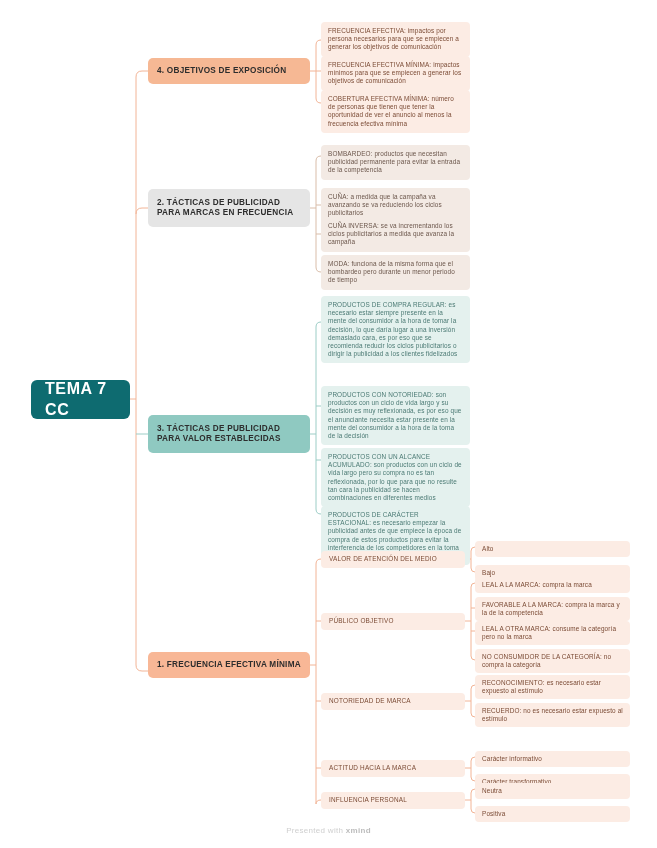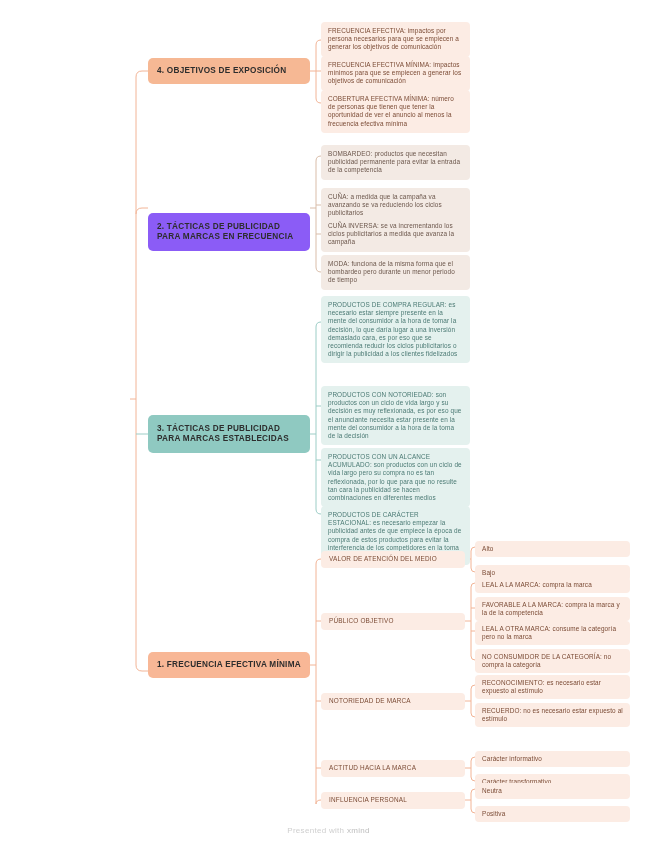--- a/index.html
+++ b/index.html
@@ -50,21 +50,21 @@
     font-weight: 700;
     letter-spacing: .25px;
     color: #2d2d2d;
     display: flex;
     align-items: center;
     padding: 6px 9px;
   }
   .l1 .l1txt { display: block; }
   .l1 .l1txt span { display: block; }
   .l1-a { background: #f6b894; left: 148px; top: 58px;  width: 162px; height: 26px; }
-  .l1-b { background: #8b5cf6; left: 148px; top: 189px; width: 162px; height: 38px; margin-top: 24px; }
+  .l1-b { background: #e5e5e5; left: 148px; top: 189px; width: 162px; height: 38px; }
   .l1-c { background: #8fc9c1; left: 148px; top: 415px; width: 162px; height: 38px; align-items: center; }
   .l1-d { background: #f8b796; left: 148px; top: 652px; width: 162px; height: 26px; }
 
   
   .leaf {
     font-size: 6.4px;
     letter-spacing: .12px;
     padding: 5px 7px 5px 7px;
     border-radius: 4px;
   }
@@ -94,21 +94,21 @@
   }
   #footer {
     position: absolute;
     left: 0; right: 0;
     top: 826px;
     text-align: center;
     font-size: 8px;
     color: #cfcfcf;
     letter-spacing: .3px;
   }
-  #footer b { color: #bdbdbd; font-weight: 400; }
+  #footer b { color: #bdbdbd; font-weight: 700; }
 </style>
 </head>
 <body>
 
 <div id="canvas">
 
   <svg id="links" viewBox="0 0 657 848">
     <g fill="none" stroke="#f2b496" stroke-width="1">
 
       <path d="M130 399 L136 399"></path>
@@ -191,20 +191,23 @@
     </g>
 
     <g fill="none" stroke="#f2b496" stroke-width="1">
       <path d="M465 800 L471 800"></path>
       <path d="M471 793 L471 809"></path>
       <path d="M471 793 Q471 789 475 789"></path>
       <path d="M471 809 Q471 813 475 813"></path>
     </g>
   </svg>
 
+  <div class="node root">
+    <span>TEMA 7 CC</span>
+  </div>
 
   <div class="node l1 l1-a">
     <span class="l1txt">4. OBJETIVOS DE EXPOSICIÓN</span>
   </div>
   <div class="node leaf peach" style="left:321px; top:22px; width:149px;">
     <span>FRECUENCIA EFECTIVA: impactos por persona necesarios para que se empiecen a generar los objetivos de comunicación</span>
   </div>
   <div class="node leaf peach" style="left:321px; top:56px; width:149px;">
     <span>FRECUENCIA EFECTIVA MÍNIMA: impactos mínimos para que se empiecen a generar los objetivos de comunicación</span>
   </div>
@@ -227,21 +230,21 @@
   <div class="node leaf taupe" style="left:321px; top:217px; width:149px;">
     <span>CUÑA INVERSA: se va incrementando los ciclos publicitarios a medida que avanza la campaña</span>
   </div>
   <div class="node leaf taupe" style="left:321px; top:255px; width:149px;">
     <span>MODA: funciona de la misma forma que el bombardeo pero durante un menor periodo de tiempo</span>
   </div>
 
   <div class="node l1 l1-c">
     <span class="l1txt">
       <span>3. TÁCTICAS DE PUBLICIDAD</span>
-      <span>PARA MARCAS ESTABLECIDAS</span>
+      <span>PARA VALOR ESTABLECIDAS</span>
     </span>
   </div>
   <div class="node leaf teal" style="left:321px; top:296px; width:149px;">
     <span>PRODUCTOS DE COMPRA REGULAR: es necesario estar siempre presente en la mente del consumidor a la hora de tomar la decisión, lo que daría lugar a una inversión demasiado cara, es por eso que se recomienda reducir los ciclos publicitarios o dirigir la publicidad a los clientes fidelizados</span>
   </div>
   <div class="node leaf teal" style="left:321px; top:386px; width:149px;">
     <span>PRODUCTOS CON NOTORIEDAD: son productos con un ciclo de vida largo y su decisión es muy reflexionada, es por eso que el anunciante necesita estar presente en la mente del consumidor a la hora de la toma de la decisión</span>
   </div>
   <div class="node leaf teal" style="left:321px; top:448px; width:149px;">
     <span>PRODUCTOS CON UN ALCANCE ACUMULADO: son productos con un ciclo de vida largo pero su compra no es tan reflexionada, por lo que para que no resulte tan cara la publicidad se hacen combinaciones en diferentes medios</span>

